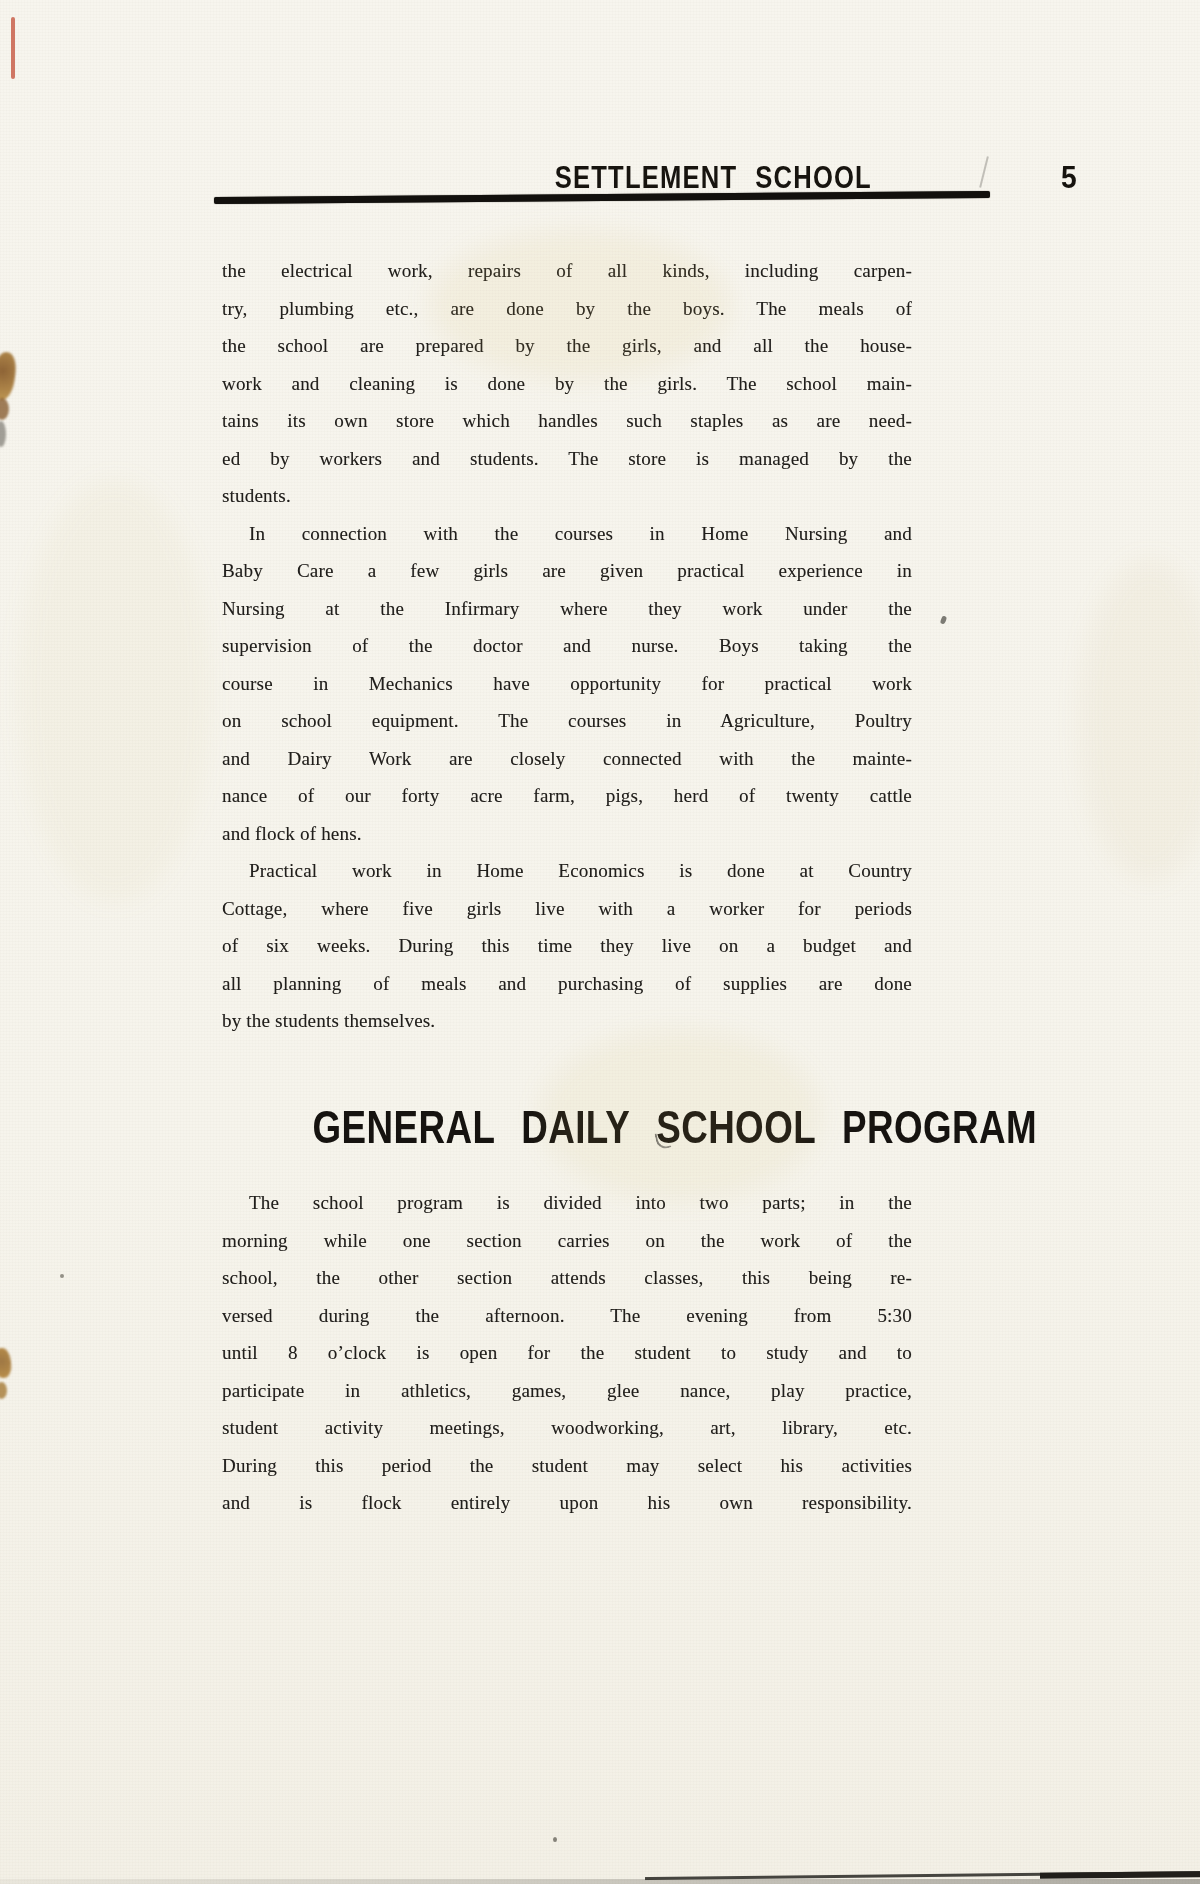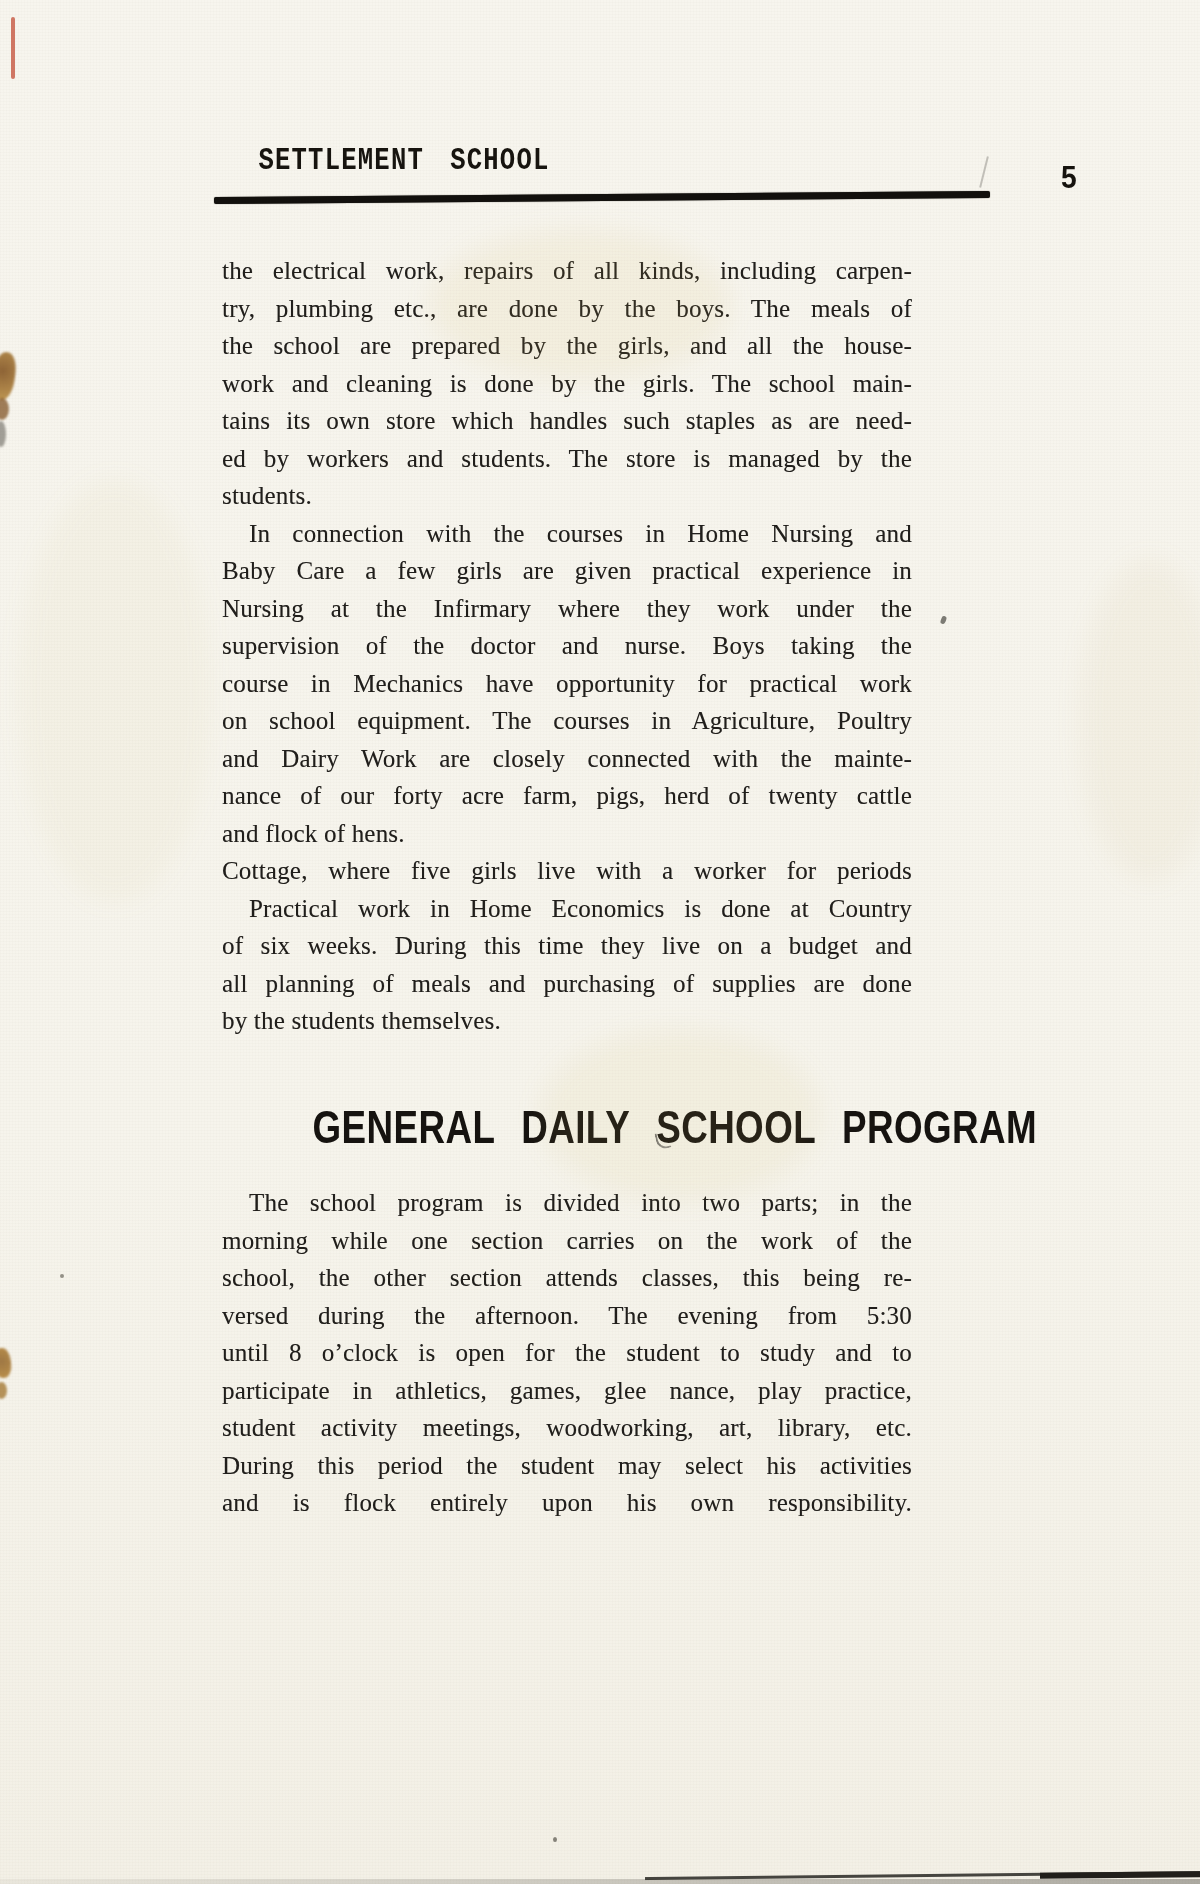--- a/index.html
+++ b/index.html
@@ -10,23 +10,23 @@
     overflow:hidden;
     background:
       repeating-linear-gradient(0deg, rgba(120,110,88,.022) 0 1px, rgba(255,255,255,0) 1px 3px),
       repeating-linear-gradient(90deg, rgba(120,110,88,.020) 0 1px, rgba(255,255,255,0) 1px 3px),
       linear-gradient(180deg,#f7f5ee 0%, #f6f4ec 60%, #f3f0e6 100%);
     font-family:"Liberation Serif", serif;
     color:#201e1b;
   }
   
   .running-head{
-    position:absolute;left:222px;top:144px;width:690px;
-    text-align:left;line-height:34px;
-    font-family:Liberation Mono, monospace;
+    position:absolute;left:222px;top:160px;width:690px;
+    text-align:right;line-height:34px;
+    font-family:Liberation Sans, sans-serif;
   }
   .running-head .title{
     display:inline-block;
     transform:scaleX(.8);
     font-weight:700;font-size:32px;letter-spacing:1.5px;word-spacing:12px;
     color:#17140f;
   }
   .page-number{
     position:absolute;left:1058px;top:160px;width:50px;
     font-family:"Liberation Sans", sans-serif;
@@ -35,21 +35,21 @@
   }
   .header-rule{
     position:absolute;left:214px;top:194px;width:776px;height:7px;
     background:#12100d;border-radius:2px;
     transform:rotate(-0.45deg);
     box-shadow:0 0 1px rgba(20,18,14,.8);
   }
   
   .text-block{
     position:absolute;left:222px;width:690px;
-    font-size:25px;letter-spacing:.2px;
+    font-size:19px;letter-spacing:.2px;
     text-shadow:.2px .2px 0 rgba(32,30,26,.35);
   }
   .text-block.top{top:252px;}
   .text-block.bottom{top:1184px;}
   .line{
     height:37.5px;line-height:37.5px;overflow:hidden;
     text-align:justify;text-align-last:justify;-moz-text-align-last:justify;
     white-space:normal;
   }
   .line.last{text-align-last:left;-moz-text-align-last:left;}
@@ -121,22 +121,22 @@
       <div class="line last">students.</div>
       <div class="line indent">In connection with the courses in Home Nursing and</div>
       <div class="line">Baby Care a few girls are given practical experience in</div>
       <div class="line">Nursing at the Infirmary where they work under the</div>
       <div class="line">supervision of the doctor and nurse. Boys taking the</div>
       <div class="line">course in Mechanics have opportunity for practical work</div>
       <div class="line">on school equipment. The courses in Agriculture, Poultry</div>
       <div class="line">and Dairy Work are closely connected with the mainte-</div>
       <div class="line">nance of our forty acre farm, pigs, herd of twenty cattle</div>
       <div class="line last">and flock of hens.</div>
+      <div class="line indent">Practical work in Home Economics is done at Country</div>
       <div class="line">Cottage, where five girls live with a worker for periods</div>
-      <div class="line indent">Practical work in Home Economics is done at Country</div>
       <div class="line">of six weeks. During this time they live on a budget and</div>
       <div class="line">all planning of meals and purchasing of supplies are done</div>
       <div class="line last">by the students themselves.</div>
     </main>
 
   <h2 class="section-heading">
     <span class="heading-text">GENERAL DAILY SCHOOL PROGRAM</span>
   </h2>
 
   <main class="text-block bottom">

